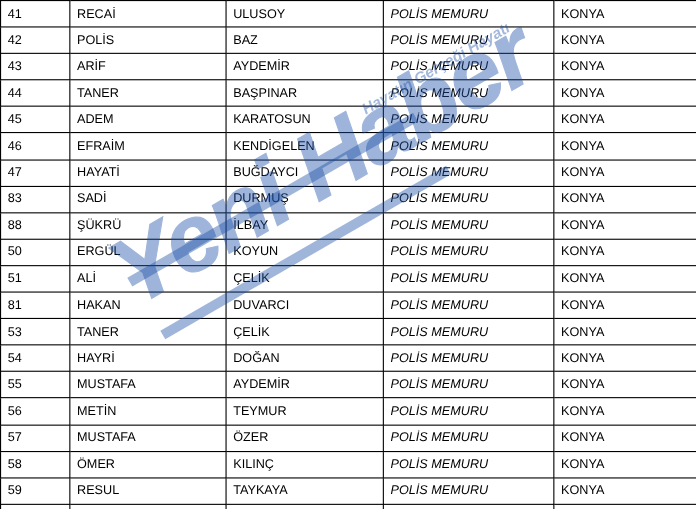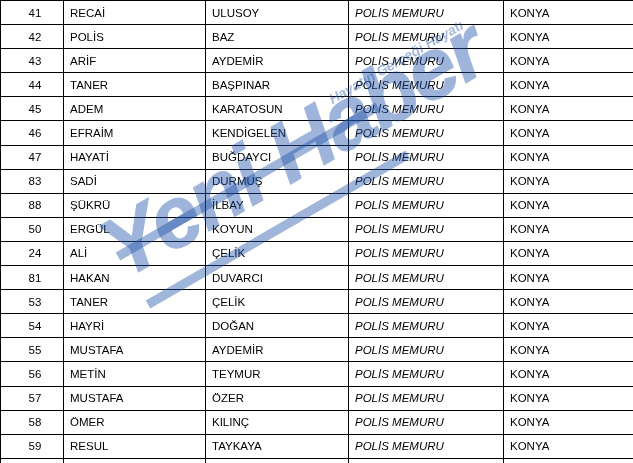--- a/index.html
+++ b/index.html
@@ -33,21 +33,20 @@
     color: #000000;
     height: 23.1px;
     padding: 0 0 0 6px;
     vertical-align: middle;
     white-space: nowrap;
     overflow: hidden;
     background: transparent;
   }
   td.col-no {
     width: 56px;
-    text-align: center;
     padding-left: 0;
   }
   td.col-name { width: 135px; }
   td.col-surname { width: 136px; }
   td.col-title { width: 148px; font-style: italic; }
   td.col-city { width: 152px; }
 
   
   table.listing tr td:first-child { border-left: 1px solid #000000; }
   table.listing tr td:last-child { border-right: 1px solid #000000; }
@@ -172,21 +171,21 @@
           <td class="col-city">KONYA</td>
         </tr>
         <tr>
           <td class="col-no">50</td>
           <td class="col-name">ERGÜL</td>
           <td class="col-surname">KOYUN</td>
           <td class="col-title">POLİS MEMURU</td>
           <td class="col-city">KONYA</td>
         </tr>
         <tr>
-          <td class="col-no">24</td>
+          <td class="col-no">51</td>
           <td class="col-name">ALİ</td>
           <td class="col-surname">ÇELİK</td>
           <td class="col-title">POLİS MEMURU</td>
           <td class="col-city">KONYA</td>
         </tr>
         <tr>
           <td class="col-no">81</td>
           <td class="col-name">HAKAN</td>
           <td class="col-surname">DUVARCI</td>
           <td class="col-title">POLİS MEMURU</td>

